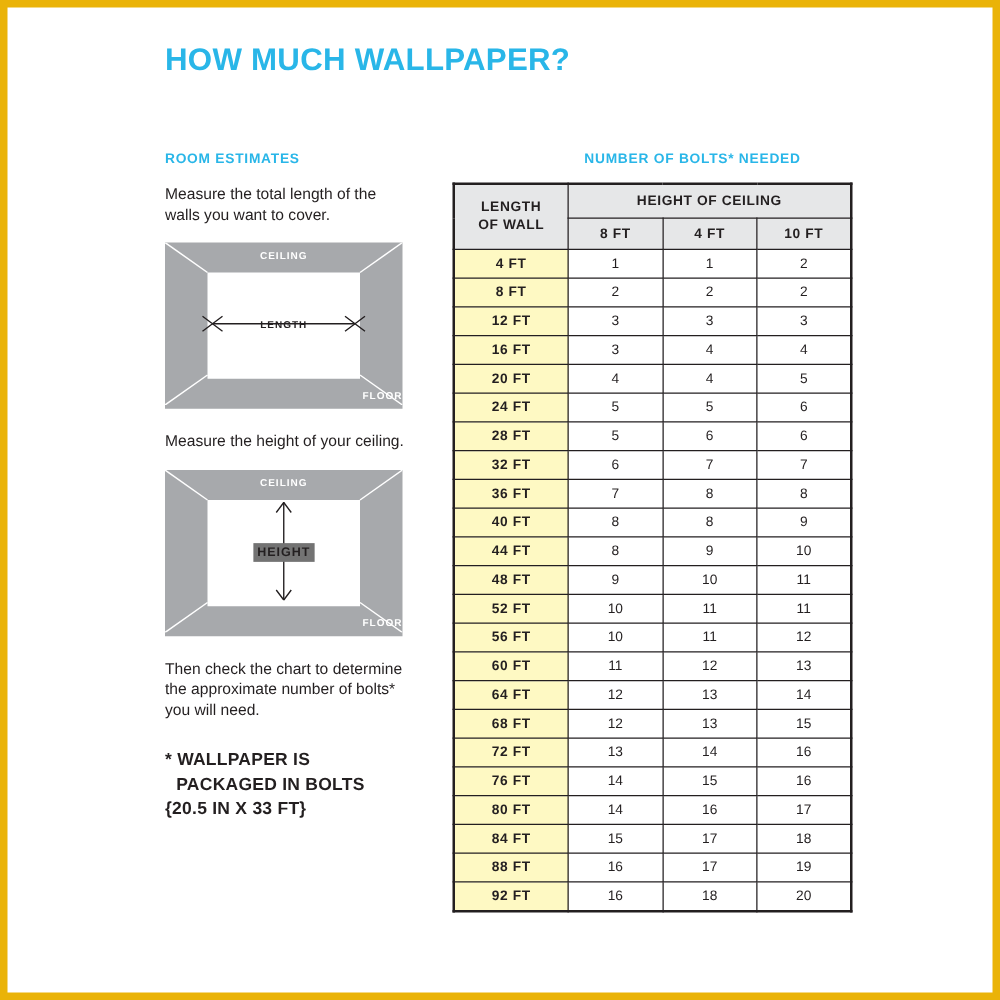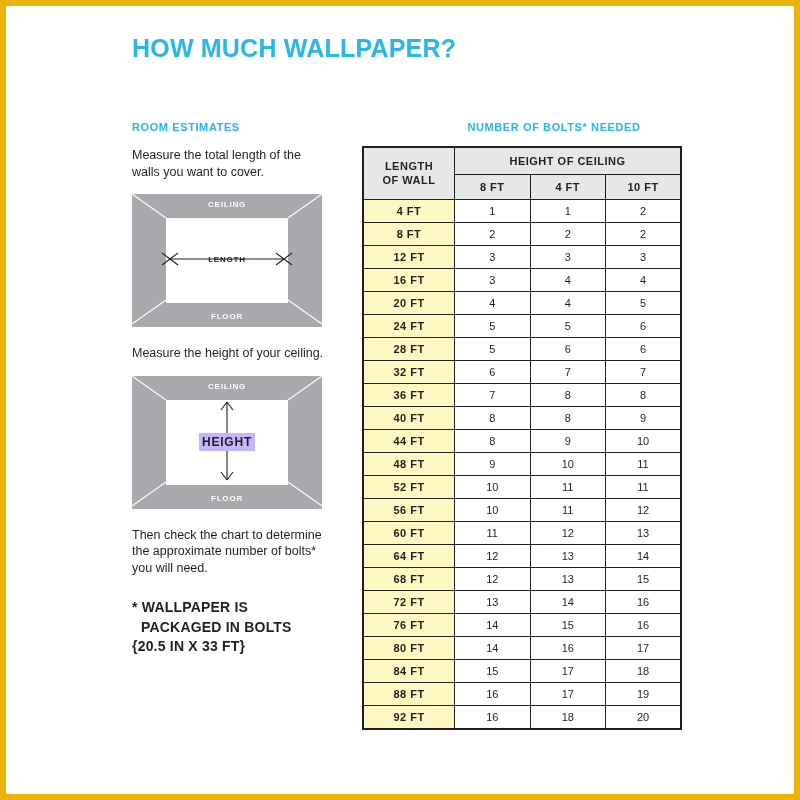--- a/index.html
+++ b/index.html
@@ -79,41 +79,41 @@
     position: absolute;
     left: 0;
     right: 0;
     text-align: center;
     font-size: 8px;
     font-weight: bold;
     letter-spacing: 0.8px;
     color: #ffffff;
   }
   .label-ceiling { top: 6px; }
-  .label-floor { bottom: 6px; }
+  .label-floor { bottom: 6px; text-align: right; }
   .label-center {
     position: absolute;
     left: 0; right: 0;
     top: 61px;
     text-align: center;
     font-size: 8px;
     font-weight: bold;
     letter-spacing: 0.8px;
     color: #231f20;
   }
   .label-vert {
     position: absolute;
     left: 50%;
     top: 50%;
     transform: translate(-50%, -50%);
-    font-size: 12px;
+    font-size: 10px;
     font-weight: bold;
     letter-spacing: 0.8px;
     color: #231f20;
-    background: #c4b5fd;
+    background: #737373;
     padding: 2px 3px;
   }
   .note-block {
     margin-top: 22px;
     font-size: 14px;
     font-weight: bold;
     line-height: 1.4;
     letter-spacing: 0.2px;
   }
   .note-block .sub {

